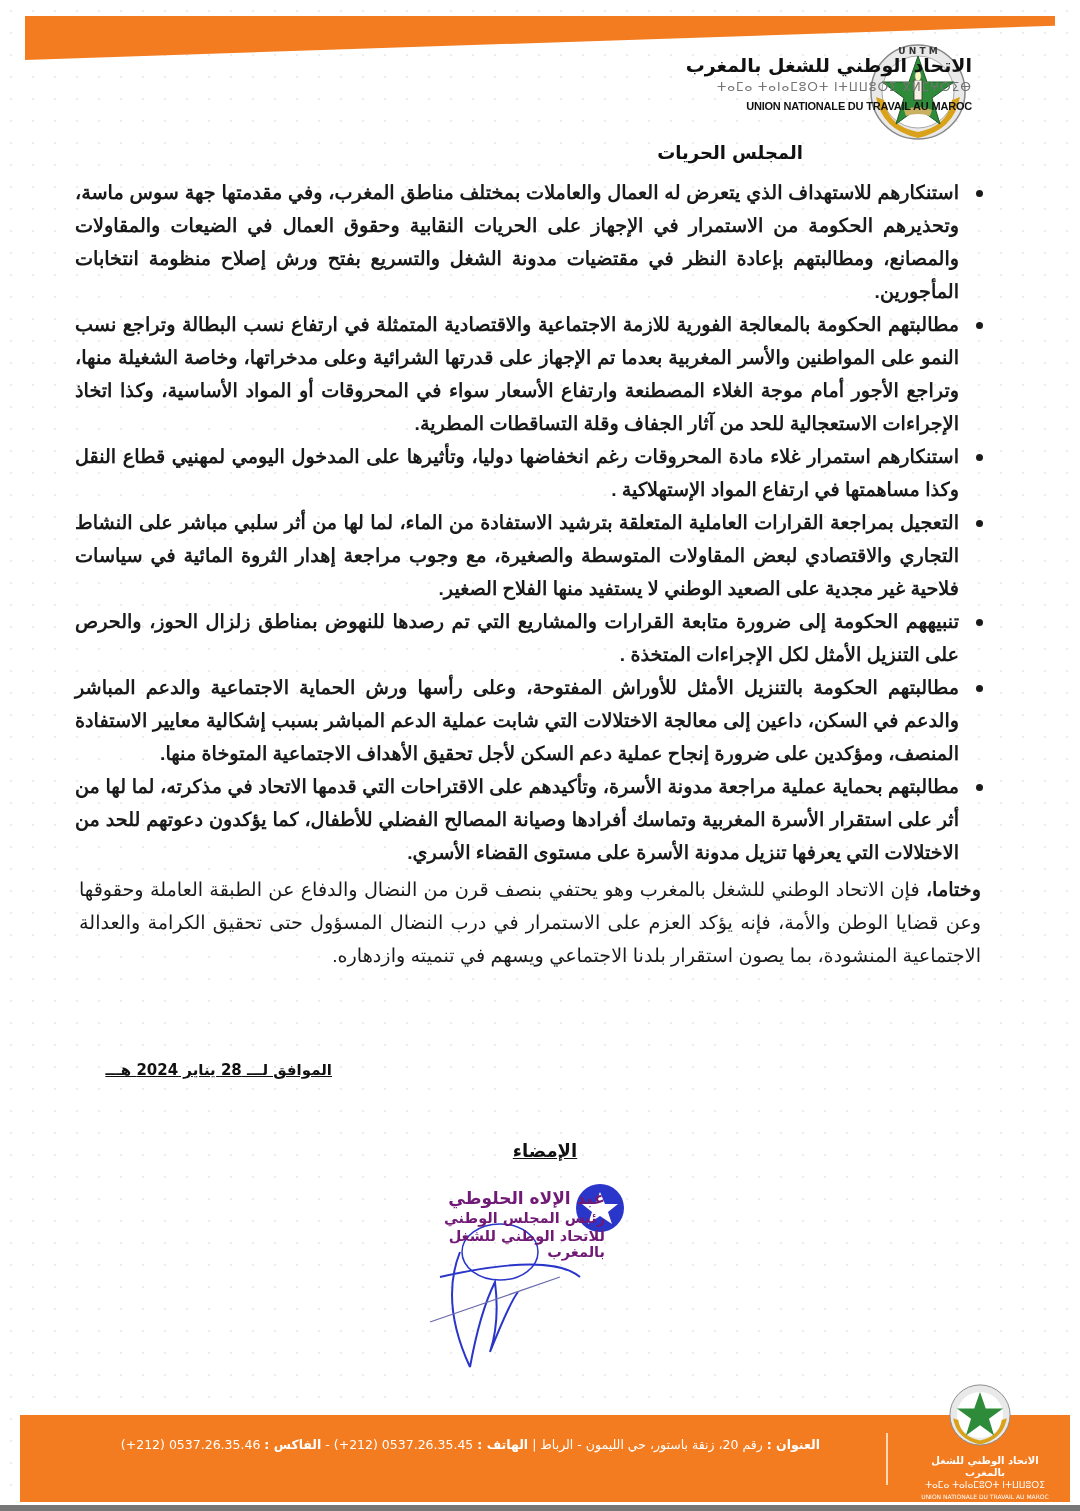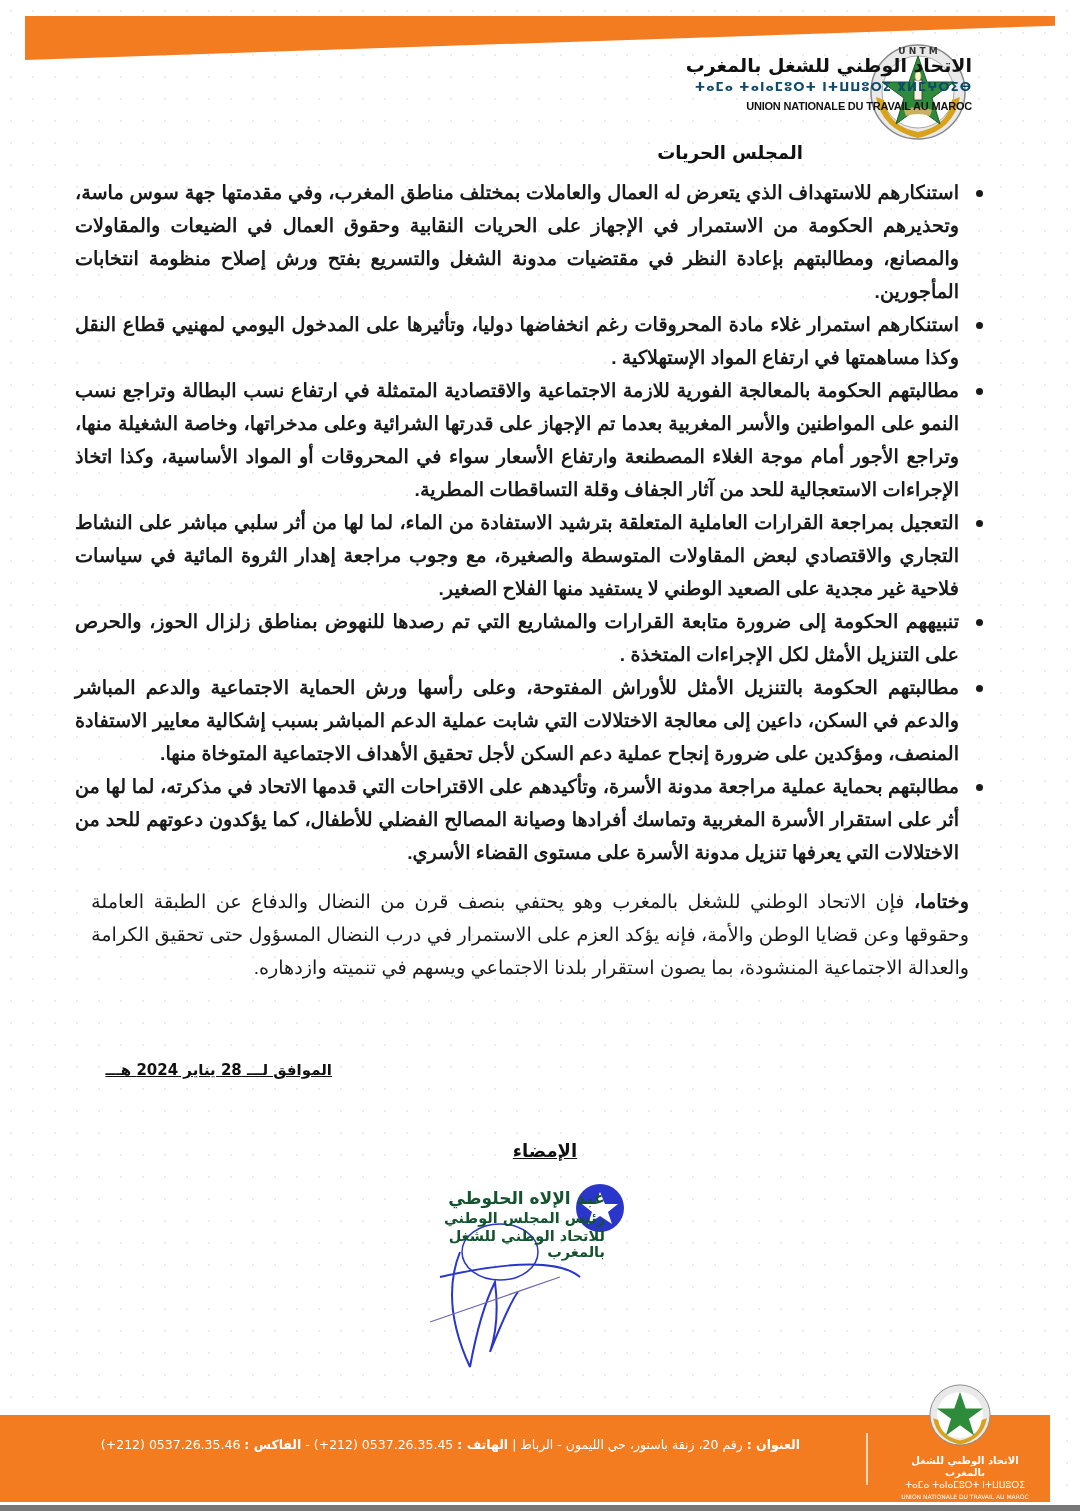--- a/index.html
+++ b/index.html
@@ -24,22 +24,22 @@
   
   .header {
     position:absolute; top:50px; right:108px; width:300px;
     text-align:center; direction:rtl;
   }
   .org-ar {
     font-family:"DejaVu Sans", sans-serif; font-weight:bold;
     font-size:19px; color:#111; margin-top:4px; text-align:right;
   }
   .org-tfng {
-    font-family:"DejaVu Sans", sans-serif; font-size:12px; font-weight:bold;
-    letter-spacing:1px; color:#0c4a6e; margin-top:4px; text-align:right;
+    font-family:"DejaVu Sans", sans-serif; font-size:12px; font-weight:normal;
+    letter-spacing:1px; color:#737373; margin-top:4px; text-align:right;
   }
   .org-fr {
     font-family:"Liberation Sans", sans-serif; font-weight:bold;
     font-size:11px; color:#111; direction:ltr; text-align:right; margin-top:6px; letter-spacing:-0.2px;
   }
   .council {
     position:absolute; top:142px; left:640px; width:180px;
     text-align:center; font-weight:bold; font-size:18px; direction:rtl;
   }
   .logo {
@@ -51,45 +51,45 @@
     direction:rtl; text-align:justify;
     font-family:"Liberation Sans", sans-serif; font-size:19.2px; line-height:33px;
     color:#1a1a1a;
   }
   .content ul { margin:0; padding:0 26px 0 0; list-style:none; }
   .content li { position:relative; margin:0;font-weight:bold; }
   .content li::before {
     content:""; position:absolute; right:-24px; top:14px;
     width:7px; height:7px; border-radius:50%; background:#1a1a1a;
   }
-  .closing { margin:16px; padding:0 0 0 0; }
+  .closing { margin:4px; padding:0 0 0 0; }
   .closing b { font-weight:bold; }
   .date-block {
     position:absolute; top:1056px; left:72px; width:260px;
     direction:rtl; text-align:right;
     font-family:"DejaVu Sans", sans-serif; font-size:15px; line-height:28px;
   }
   .date-block div { text-decoration:underline; font-weight:bold; }
   .signature-title {
     position:absolute; top:1140px; left:500px; width:90px; text-align:center;
     font-weight:bold; font-size:18px; text-decoration:underline; direction:rtl;
   }
   .stamp {
     position:absolute; top:1182px; left:400px; width:230px; height:190px;
   }
   .stamp-text {
     position:absolute; top:1188px; left:405px; width:200px;
-    direction:rtl; text-align:right; color:#14532d;
+    direction:rtl; text-align:right; color:#701a75;
     font-weight:bold; font-family:"DejaVu Sans", sans-serif;
   }
   .stamp-text .name { font-size:17px; }
   .stamp-text .line { font-size:14.5px; margin-top:2px; }
   
   .footer {
-    position:absolute; left:0; top:1415px; width:1050px; height:87px;
+    position:absolute; left:20px; top:1415px; width:1050px; height:87px;
     background:#f47c20;
   }
   .footer-line1, .footer-line2 {
     position:absolute; right:250px; color:#fff; direction:rtl;
     font-family:"DejaVu Sans", sans-serif; font-size:12.5px; white-space:nowrap;
   }
   .footer-line1 { top:22px; }
   .footer-line2 { top:54px; }
   .footer b { font-weight:bold; }
   .footer-sep {
@@ -124,22 +124,22 @@
 <div class="header">
   <div class="org-ar">الاتحاد الوطني للشغل بالمغرب</div>
   <div class="org-tfng">ⵜⴰⵎⴰ ⵜⴰⵏⴰⵎⵓⵔⵜ ⵏⵜⵡⵡⵓⵔⵉ ⴳⵍⵎⵖⵔⵉⴱ</div>
   <div class="org-fr">UNION NATIONALE DU TRAVAIL AU MAROC</div>
 </div>
 <div class="council">المجلس الحريات</div>
 
 <div class="content">
   <ul>
     <li>استنكارهم للاستهداف الذي يتعرض له العمال والعاملات بمختلف مناطق المغرب، وفي مقدمتها جهة سوس ماسة، وتحذيرهم الحكومة من الاستمرار في الإجهاز على الحريات النقابية وحقوق العمال في الضيعات والمقاولات والمصانع، ومطالبتهم بإعادة النظر في مقتضيات مدونة الشغل والتسريع بفتح ورش إصلاح منظومة انتخابات المأجورين.</li>
+    <li>مطالبتهم الحكومة بالمعالجة الفورية للازمة الاجتماعية والاقتصادية المتمثلة في ارتفاع نسب البطالة وتراجع نسب النمو على المواطنين والأسر المغربية بعدما تم الإجهاز على قدرتها الشرائية وعلى مدخراتها، وخاصة الشغيلة منها، وتراجع الأجور أمام موجة الغلاء المصطنعة وارتفاع الأسعار سواء في المحروقات أو المواد الأساسية، وكذا اتخاذ الإجراءات الاستعجالية للحد من آثار الجفاف وقلة التساقطات المطرية.</li>
     <li>استنكارهم استمرار غلاء مادة المحروقات رغم انخفاضها دوليا، وتأثيرها على المدخول اليومي لمهنيي قطاع النقل وكذا مساهمتها في ارتفاع المواد الإستهلاكية .</li>
-    <li>مطالبتهم الحكومة بالمعالجة الفورية للازمة الاجتماعية والاقتصادية المتمثلة في ارتفاع نسب البطالة وتراجع نسب النمو على المواطنين والأسر المغربية بعدما تم الإجهاز على قدرتها الشرائية وعلى مدخراتها، وخاصة الشغيلة منها، وتراجع الأجور أمام موجة الغلاء المصطنعة وارتفاع الأسعار سواء في المحروقات أو المواد الأساسية، وكذا اتخاذ الإجراءات الاستعجالية للحد من آثار الجفاف وقلة التساقطات المطرية.</li>
     <li>التعجيل بمراجعة القرارات العاملية المتعلقة بترشيد الاستفادة من الماء، لما لها من أثر سلبي مباشر على النشاط التجاري والاقتصادي لبعض المقاولات المتوسطة والصغيرة، مع وجوب مراجعة إهدار الثروة المائية في سياسات فلاحية غير مجدية على الصعيد الوطني لا يستفيد منها الفلاح الصغير.</li>
     <li>تنبيههم الحكومة إلى ضرورة متابعة القرارات والمشاريع التي تم رصدها للنهوض بمناطق زلزال الحوز، والحرص على التنزيل الأمثل لكل الإجراءات المتخذة .</li>
     <li>مطالبتهم الحكومة بالتنزيل الأمثل للأوراش المفتوحة، وعلى رأسها ورش الحماية الاجتماعية والدعم المباشر والدعم في السكن، داعين إلى معالجة الاختلالات التي شابت عملية الدعم المباشر بسبب إشكالية معايير الاستفادة المنصف، ومؤكدين على ضرورة إنجاح عملية دعم السكن لأجل تحقيق الأهداف الاجتماعية المتوخاة منها.</li>
     <li>مطالبتهم بحماية عملية مراجعة مدونة الأسرة، وتأكيدهم على الاقتراحات التي قدمها الاتحاد في مذكرته، لما لها من أثر على استقرار الأسرة المغربية وتماسك أفرادها وصيانة المصالح الفضلي للأطفال، كما يؤكدون دعوتهم للحد من الاختلالات التي يعرفها تنزيل مدونة الأسرة على مستوى القضاء الأسري.</li>
   </ul>
   <p class="closing"><b>وختاما،</b><span> فإن الاتحاد الوطني للشغل بالمغرب وهو يحتفي بنصف قرن من النضال والدفاع عن الطبقة العاملة وحقوقها وعن قضايا الوطن والأمة، فإنه يؤكد العزم على الاستمرار في درب النضال المسؤول حتى تحقيق الكرامة والعدالة الاجتماعية المنشودة، بما يصون استقرار بلدنا الاجتماعي ويسهم في تنميته وازدهاره.</span></p>
 </div>
 
 <div class="date-block">
   <div>الموافق لـــ 28 يناير 2024 هـــ</div>

